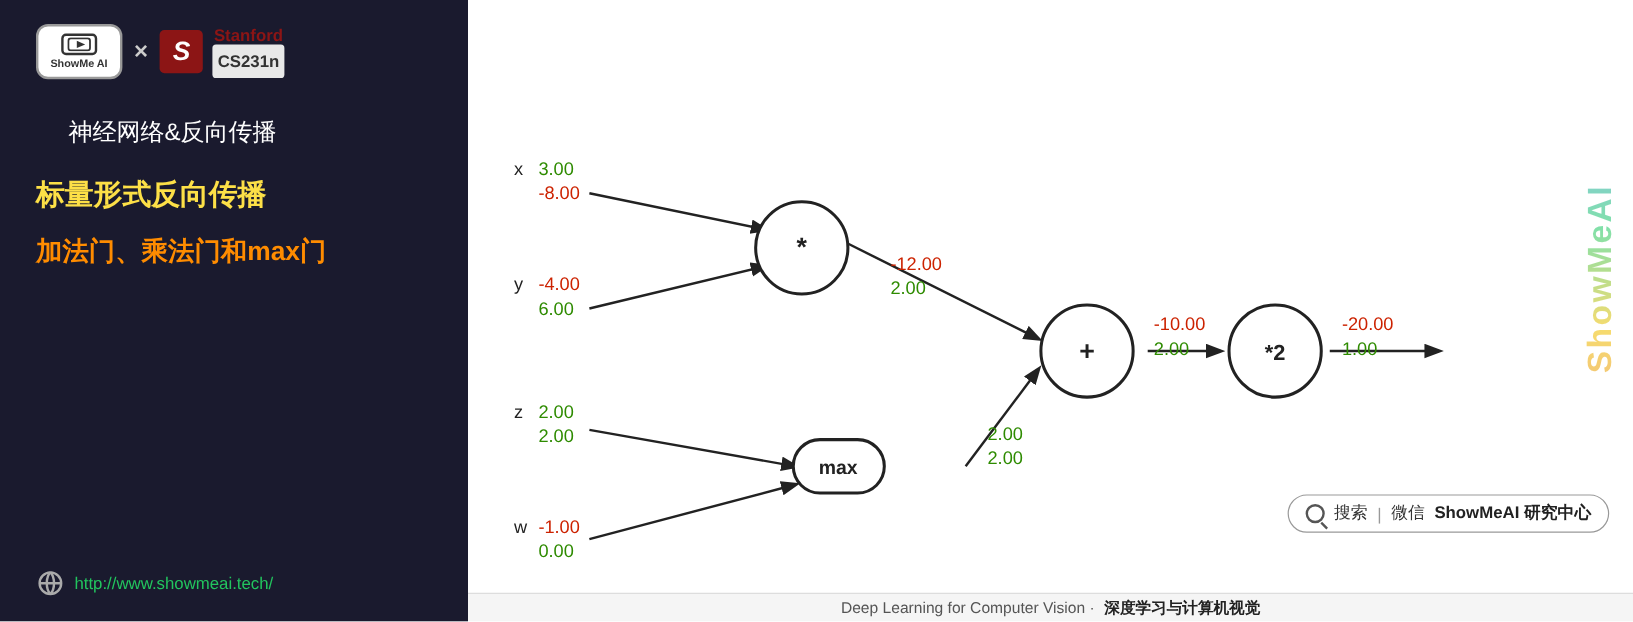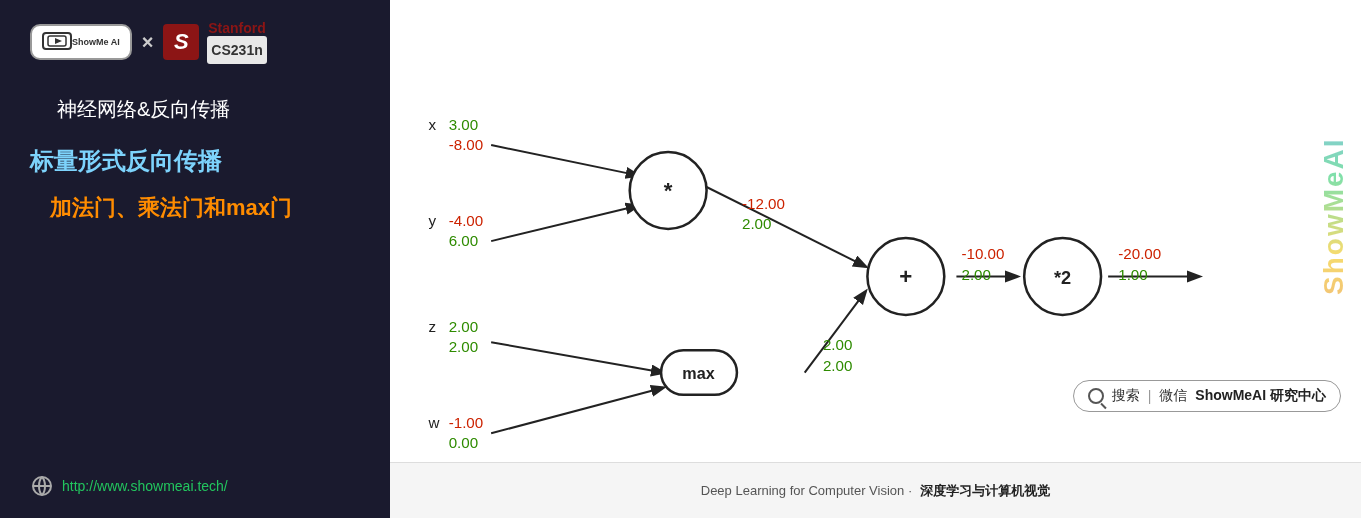--- a/index.html
+++ b/index.html
@@ -29,21 +29,21 @@
       align-items: center;
       gap: 10px;
       margin-bottom: 30px;
     }
 
     .showmeai-logo {
       border: 2px solid #999;
       border-radius: 10px;
       padding: 6px 10px;
       display: flex;
-      flex-direction: row;
+      flex-direction: column;
       align-items: center;
       background: #fff;
       min-width: 70px;
     }
 
     .showmeai-logo-icon {
       width: 30px;
       height: 18px;
       border: 2px solid #333;
       border-radius: 4px;
@@ -110,33 +110,32 @@
 
     .subtitle {
       color: #ffffff;
       font-size: 20px;
       margin-bottom: 20px;
       line-height: 1.5;
       margin-left: 27px;
     }
 
     .title-main {
-      color: #7dd3fc;
+      color: #fde047;
       font-size: 24px;
       font-weight: bold;
       margin-bottom: 15px;
       line-height: 1.4;
     }
 
     .title-sub {
       color: #ff8c00;
       font-size: 22px;
       font-weight: bold;
       margin-bottom: auto;
-      margin-left: 20px;
     }
 
     .bottom-link {
       display: flex;
       align-items: center;
       gap: 8px;
       margin-top: 20px;
     }
 
     .link-icon {
@@ -160,21 +159,21 @@
     }
 
     .diagram-area {
       flex: 1;
       position: relative;
       padding: 20px;
     }
 
     
     .footer {
-      height: 56px;
+      height: 24px;
       background: #f5f5f5;
       display: flex;
       align-items: center;
       justify-content: center;
       font-size: 13px;
       color: #555;
       border-top: 1px solid #ddd;
       gap: 8px;
     }
 

